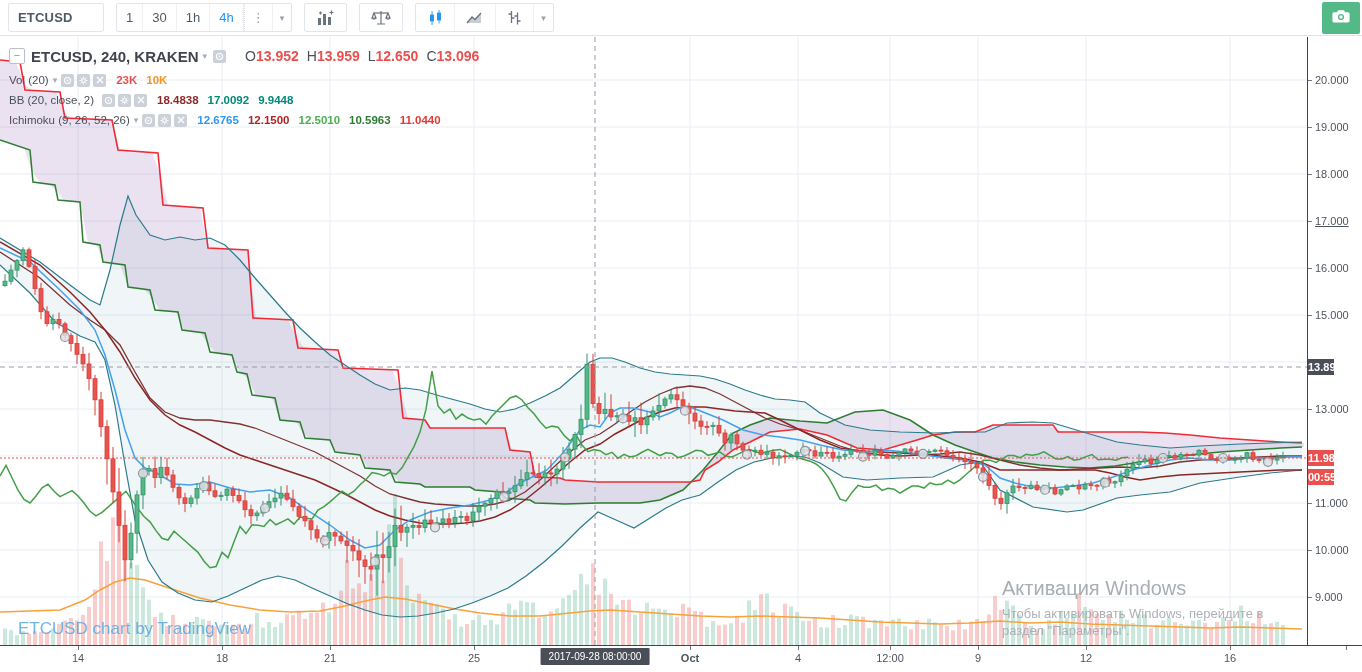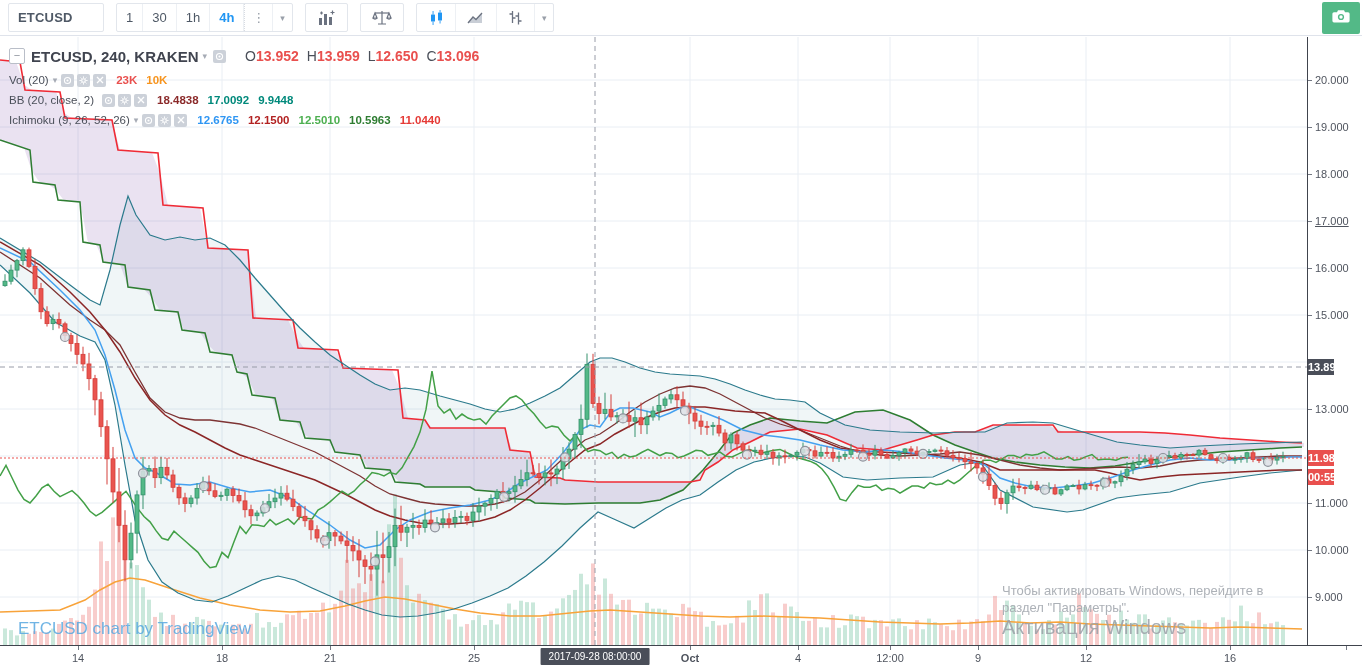--- a/index.html
+++ b/index.html
@@ -4,21 +4,21 @@
 <style>
   html,body{margin:0;padding:0;background:#f0f3fa;font-family:"Liberation Sans","DejaVu Sans",sans-serif;}
   #app{position:relative;width:1362px;height:672px;background:#fff;overflow:hidden;-webkit-user-select:none;user-select:none;}
 
   
   #toolbar{position:absolute;left:0;top:0;width:100%;height:36px;background:#fff;border-bottom:1px solid #dfe3eb;display:flex;align-items:center;padding-left:8px;box-sizing:border-box;z-index:40;}
   .tb-group{display:flex;align-items:stretch;height:27px;border:1px solid #e2e6ec;border-radius:2px;background:#fff;margin-right:12px;}
   .tb-cell{display:flex;align-items:center;justify-content:center;padding:0 9px;font-size:13px;color:#4f5966;border-right:1px solid #edf0f4;cursor:pointer;white-space:nowrap;}
   .tb-cell:last-child{border-right:none;}
   .tb-symbol{width:76px;justify-content:flex-start;font-weight:bold;letter-spacing:.2px;}
-  .tb-active{color:#2196f3;font-weight:bold;}
+  .tb-active{color:#2196f3;font-weight:normal;}
   .tb-caret{font-size:9px;color:#9aa0aa;padding:0 7px;}
   .tb-dots{color:#9aa0aa;font-size:13px;padding:0 7px;border-left:1px dotted #d8dce2;}
   .tb-icon{padding:0 11px;}
   .tb-icon svg{display:block;}
 
   #camera-btn{position:absolute;right:2px;top:2px;width:38px;height:32px;background:#53b987;border:none;border-radius:2px;display:flex;align-items:center;justify-content:center;cursor:pointer;z-index:50;}
 
   
   #chart-svg{position:absolute;left:0;top:37px;z-index:1;cursor:crosshair;}
 
@@ -1145,20 +1145,20 @@
       <div class="t-tickmark" style="left: 1086px;"></div>
       <div class="t-tick" style="left: 1086px;">12</div>
       <div class="t-tickmark" style="left: 1230px;"></div>
       <div class="t-tick" style="left: 1230px;">16</div>
       <div class="t-tickmark" style="left: 1346px;"></div>
       <div class="t-tick" style="left: 1426px;">04:</div>
     </div>
 
   <div id="tv-mark">ETCUSD chart by TradingView</div>
   <div id="win-mark">
+    <div id="win-title">Активация Windows</div>
     <div id="win-sub">
       <span>Чтобы активировать Windows, перейдите в</span><br>
       <span>раздел "Параметры".</span>
     </div>
-    <div id="win-title">Активация Windows</div>
   </div>
 
 </div>
 
 </body></html>

